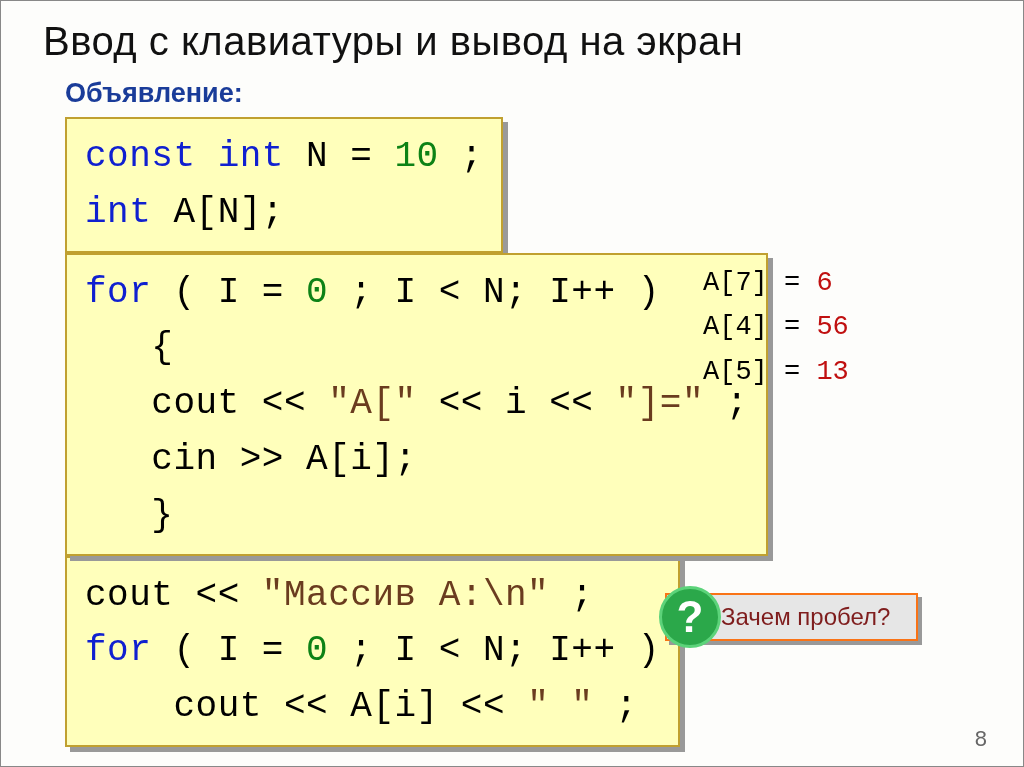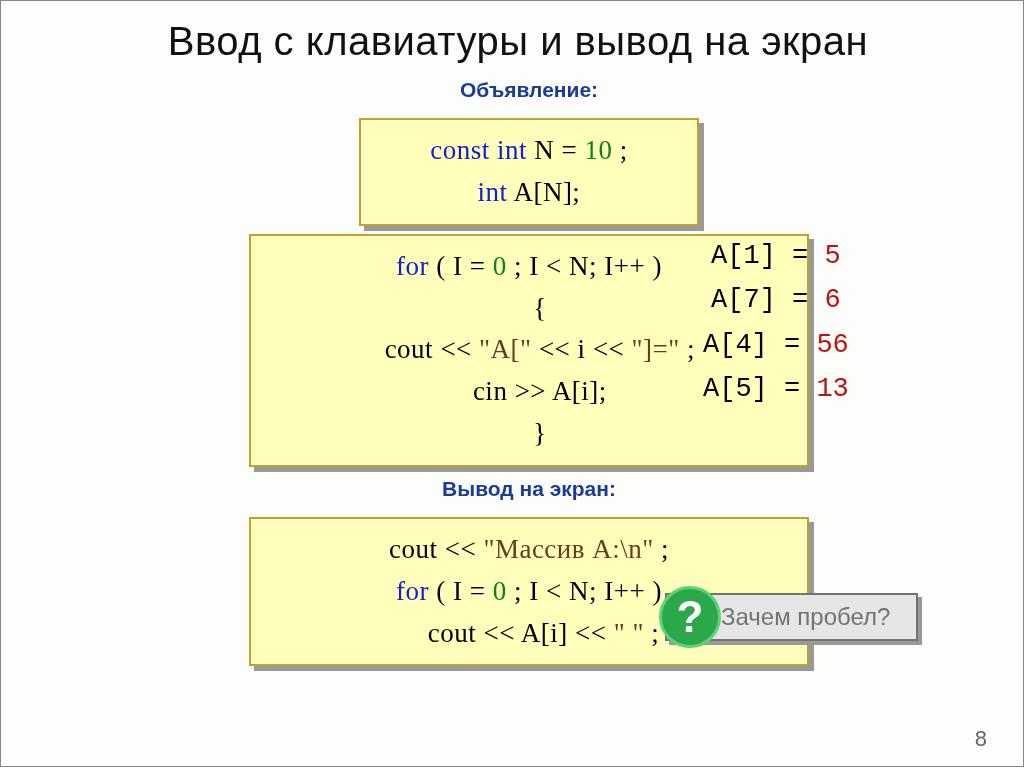--- a/index.html
+++ b/index.html
@@ -9,47 +9,45 @@
     background: #fdfdfb;
     font-family: Arial, Helvetica, sans-serif;
     position: relative;
     border: 1px solid #888;
   }
   .slide {
     width: 100%;
     height: 100%;
     padding: 18px 30px 18px 42px;
     position: relative;
-    text-align: center;
   }
   .title {
     font-size: 40px;
     font-weight: 400;
     color: #111;
     margin-bottom: 14px;
     letter-spacing: 0.5px;
   }
   .section-label {
-    font-size: 21px;
+    font-size: 27px;
     font-weight: 700;
     color: #1a3c99;
     margin: 10px 0 8px 22px;
   }
   .codebox {
     background: #ffffbb;
     border: 2px solid #c0a030;
     box-shadow: 5px 5px 0 #999;
     padding: 10px 18px;
     margin-left: 22px;
     display: inline-block;
-    font-family: Liberation Serif, serif;
-    font-size: 27px;
+    font-family: Liberation Mono, monospace;
+    font-size: 36px;
     line-height: 1.55;
     letter-spacing: 0.5px;
-    margin-top: 8px;
   }
   .cb1 { min-width: 340px; }
   .cb2 { min-width: 560px; }
   .cb3 { min-width: 560px; }
   .kw { color: #1020d0; }
   .num { color: #0d8216; }
   .str { color: #6a3c1f; }
   .row { position: relative; }
   .arrvals {
     position: absolute;
@@ -62,25 +60,25 @@
   .arrvals .red { color: #c01010; }
   .callout {
     position: absolute;
     left: 664px;
     top: 592px;
     display: flex;
     align-items: center;
   }
   .callout-box {
     background: #e6e6e6;
-    border: 2px solid #737373;
+    border: 2px solid #f97316;
     box-shadow: 4px 4px 0 #999;
     padding: 8px 26px 8px 54px;
     font-size: 24px;
-    color: #737373;
+    color: #7f1d1d;
   }
   .qcircle {
     position: absolute;
     left: -6px;
     top: 50%;
     transform: translateY(-50%);
     width: 62px;
     height: 62px;
     background: #2ba84a;
     border-radius: 50%;
@@ -157,28 +155,26 @@
       <span>;</span><br>
       <span>&nbsp;&nbsp;&nbsp;</span><span>cin</span>
       <span> </span>
       <span>&gt;&gt;</span>
       <span> </span>
       <span>A[i];</span><br>
       <span>&nbsp;&nbsp;&nbsp;</span><span>}</span>
     </div>
 
     <div class="arrvals">
-      <div><span>A[1]</span> <span>=</span> <span class="red">5</span></div>
       <div><span>A[7]</span> <span>=</span> <span class="red">6</span></div>
       <div><span>A[4]</span> <span>=</span> <span class="red">56</span></div>
       <div><span>A[5]</span> <span>=</span> <span class="red">13</span></div>
     </div>
   </div>
 
-  <div class="section-label">Вывод на экран:</div>
   <div class="codebox cb3">
     <span>cout</span>
     <span> </span>
     <span>&lt;&lt;</span>
     <span> </span>
     <span class="str">"Массив A:\n"</span>
     <span>;</span><br>
     <span class="kw">for</span>
     <span> </span>
     <span>( I</span>

